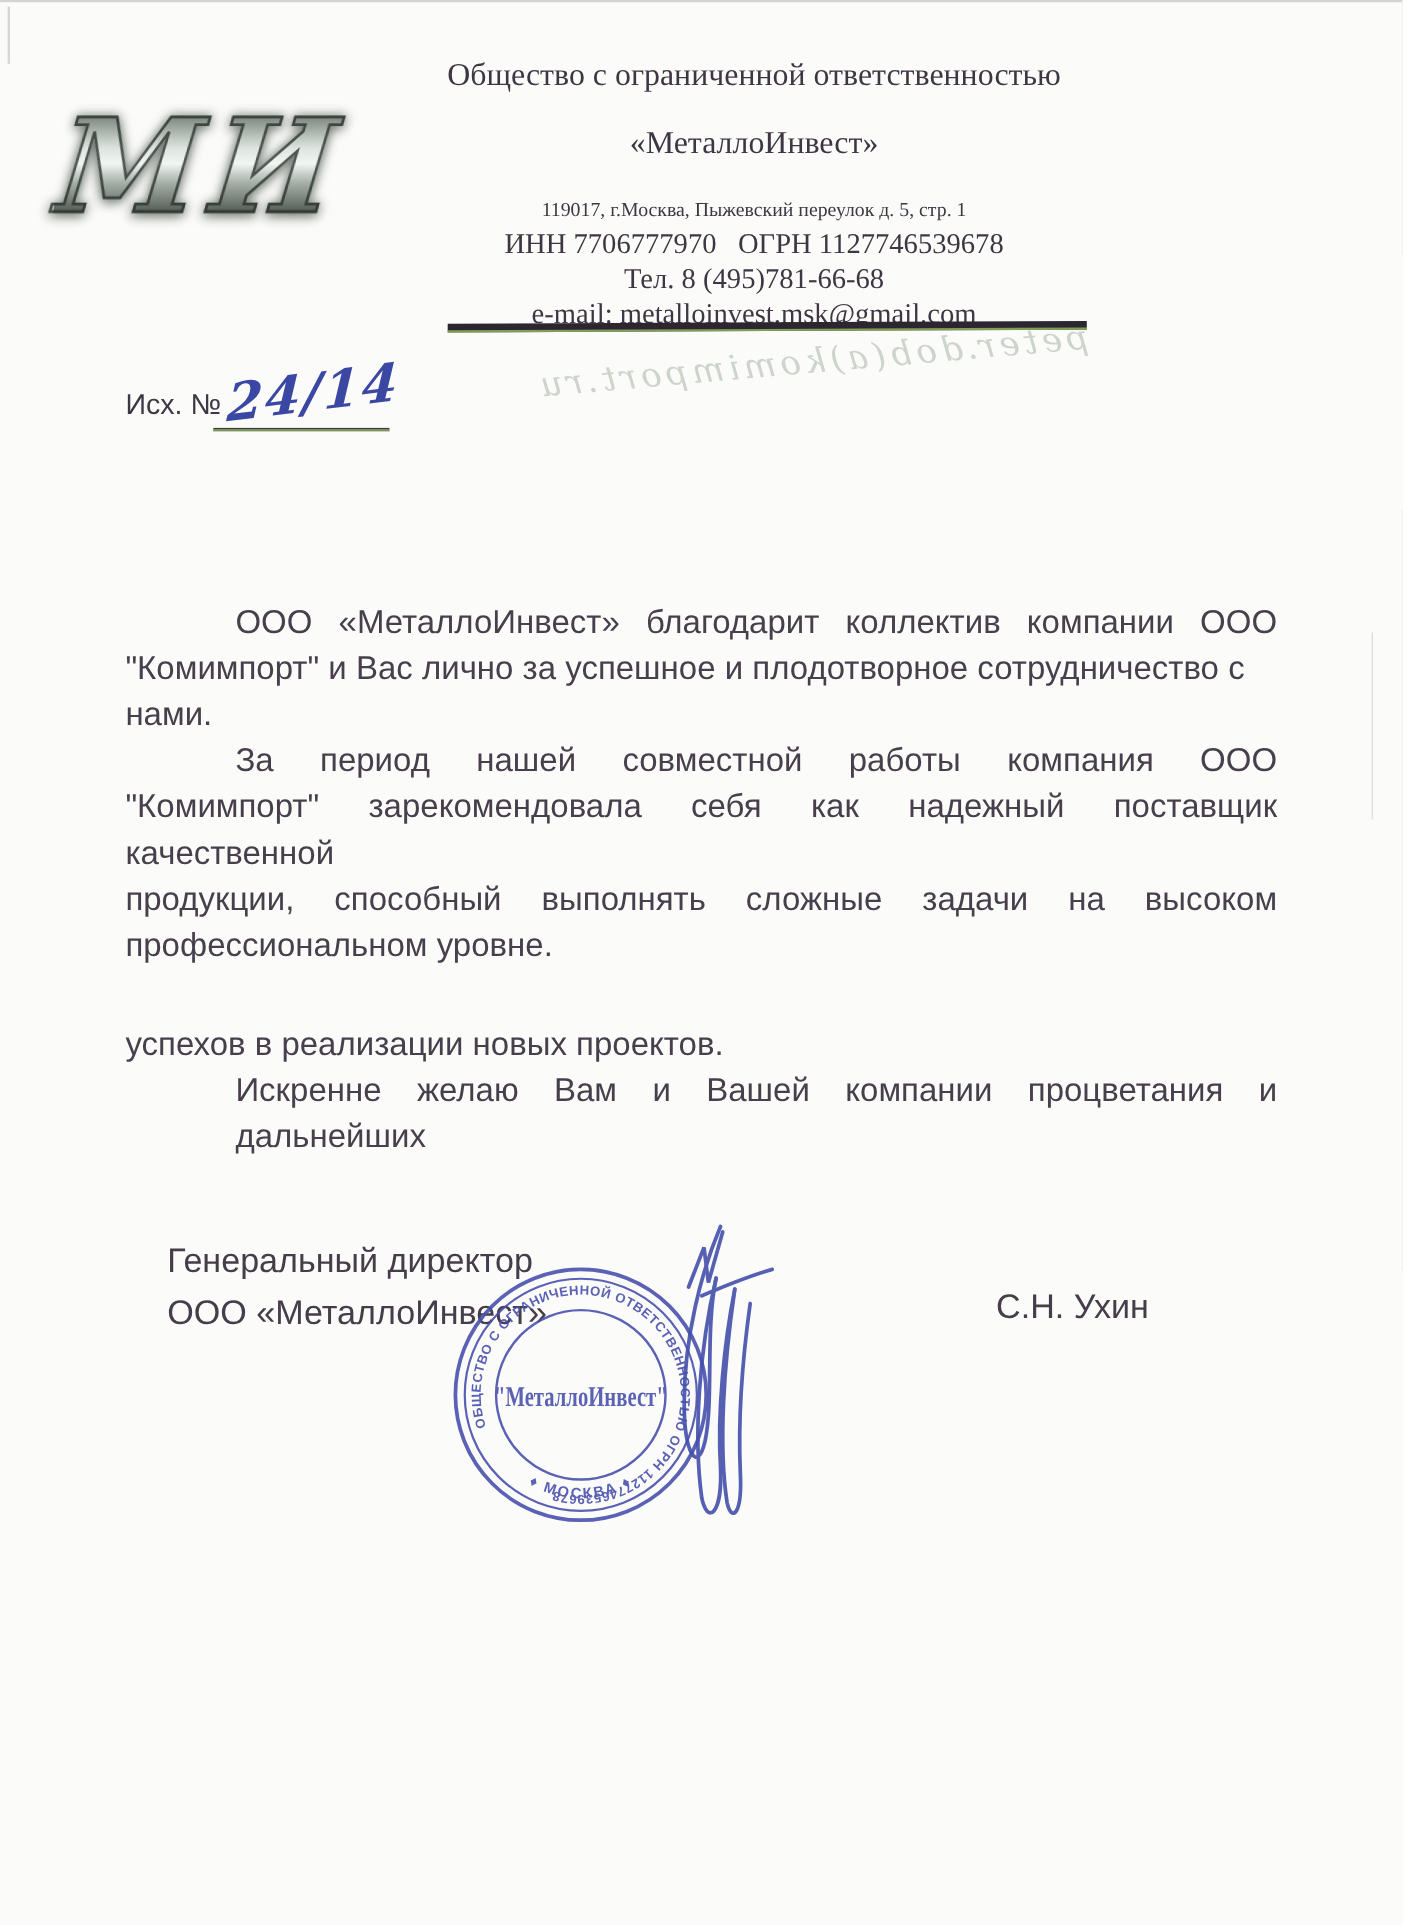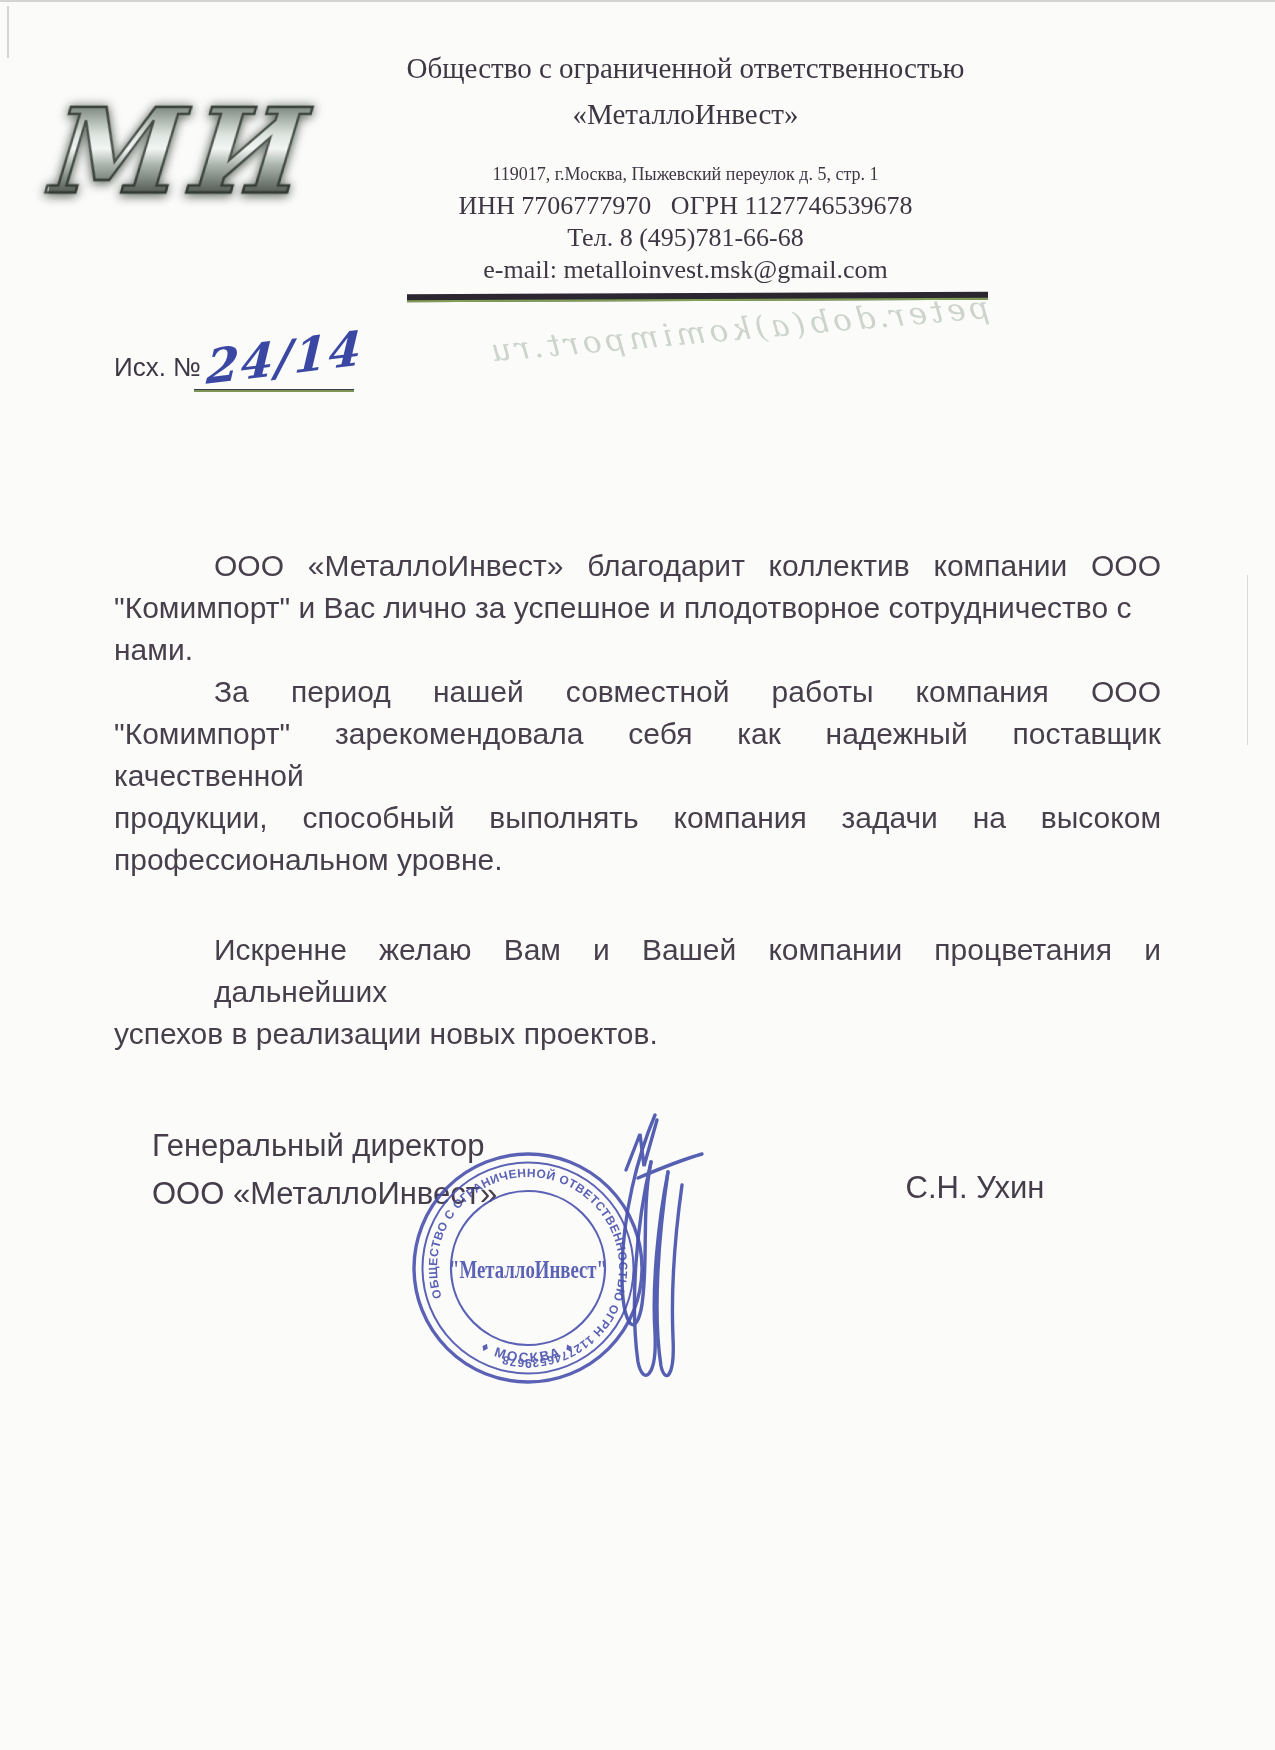--- a/index.html
+++ b/index.html
@@ -24,21 +24,21 @@
     background:linear-gradient(180deg,#474d48 0%,#8d978f 16%,#dde4df 36%,#f3f6f3 48%,#a9b3ac 62%,#59615b 84%,#3b423c 100%);
     -webkit-background-clip:text; background-clip:text; color:transparent;
     -webkit-text-stroke:2.5px rgba(43,48,43,.8);
     filter:drop-shadow(0 3px 5px rgba(90,100,92,.75)) drop-shadow(0 -2px 4px rgba(110,120,112,.45));
   }
 
   
   .letterhead { position:absolute; left:318px; top:50px; width:735px; text-align:center;
                 font-family:"Liberation Serif", serif; color:#3e3743; }
   .lh-1 { font-size:29px; line-height:37px; }
-  .lh-2 { font-size:29px; line-height:37px; margin-top:9px; }
+  .lh-2 { font-size:29px; line-height:37px; margin-top:25px; }
   .lh-3 { font-size:18px; line-height:32px; margin-top:25px; }
   .lh-4, .lh-5, .lh-6 { font-size:26px; line-height:32px; }
 
   .divider { position:absolute; left:407px; top:293px; width:581px; height:8px;
              background:#2c2630; border-bottom:2px solid rgba(150,190,95,.8);
              transform:rotate(-0.25deg); }
 
   
   .ref-label { position:absolute; left:114px; top:352px; font-size:26px; color:#3e3744; }
   .ref-number { position:absolute; left:206px; top:330px; font-size:47px; color:#3a48a4;
@@ -100,25 +100,25 @@
   <div class="ref-underline"></div>
 
   <div class="bleed">peter.dob(a)komimport.ru</div>
 
 
   <div class="body">
     <div class="ln indent">ООО «МеталлоИнвест» благодарит коллектив компании ООО</div>
     <div class="ln last">"Комимпорт" и Вас лично за успешное и плодотворное сотрудничество с нами.</div>
     <div class="ln indent">За период нашей совместной работы компания ООО</div>
     <div class="ln">"Комимпорт" зарекомендовала себя как надежный поставщик качественной</div>
-    <div class="ln">продукции, способный выполнять компания задачи на высоком</div>
+    <div class="ln">продукции, способный выполнять сложные задачи на высоком</div>
     <div class="ln last">профессиональном уровне.</div>
     <div class="para-gap"></div>
+    <div class="ln last">успехов в реализации новых проектов.</div>
     <div class="ln indent">Искренне желаю Вам и Вашей компании процветания и дальнейших</div>
-    <div class="ln last">успехов в реализации новых проектов.</div>
   </div>
 
   <div class="sig-pos-1">Генеральный директор</div>
   <div class="sig-pos-2">ООО «МеталлоИнвест»</div>
   <div class="signer">С.Н. Ухин</div>
 
   <svg class="stamp" viewBox="0 0 238 238">
     <g fill="none" stroke="#4a51ad">
       <circle cx="119" cy="119" r="114" stroke-width="3.4"></circle>
       <circle cx="119" cy="119" r="105.5" stroke-width="2"></circle>

